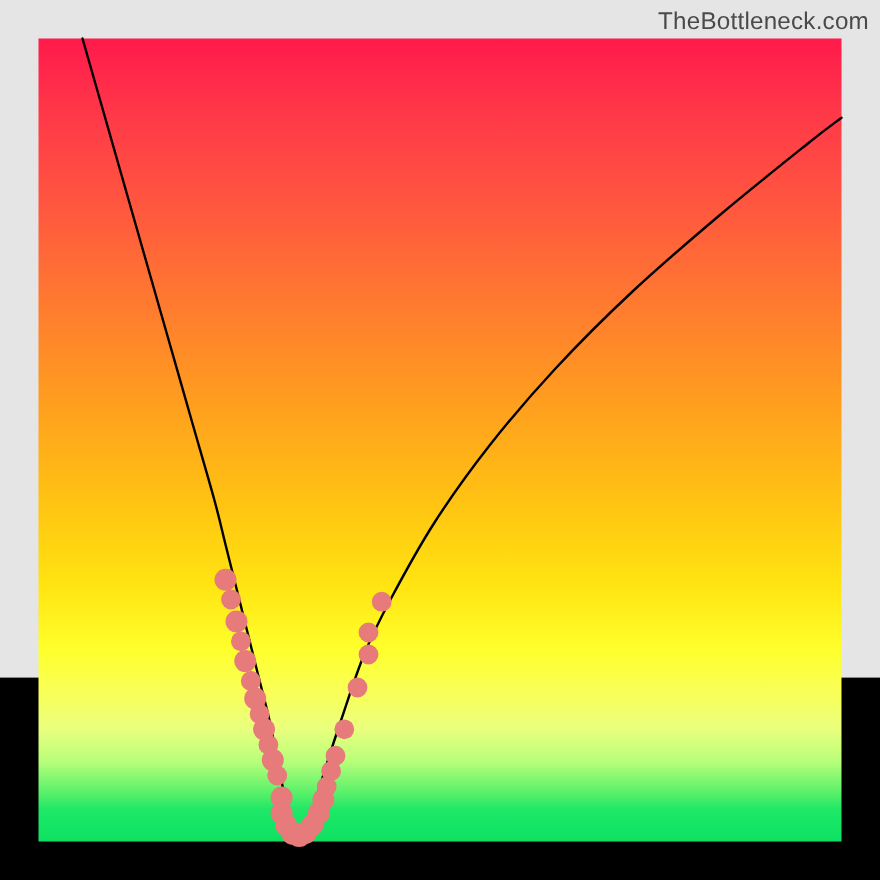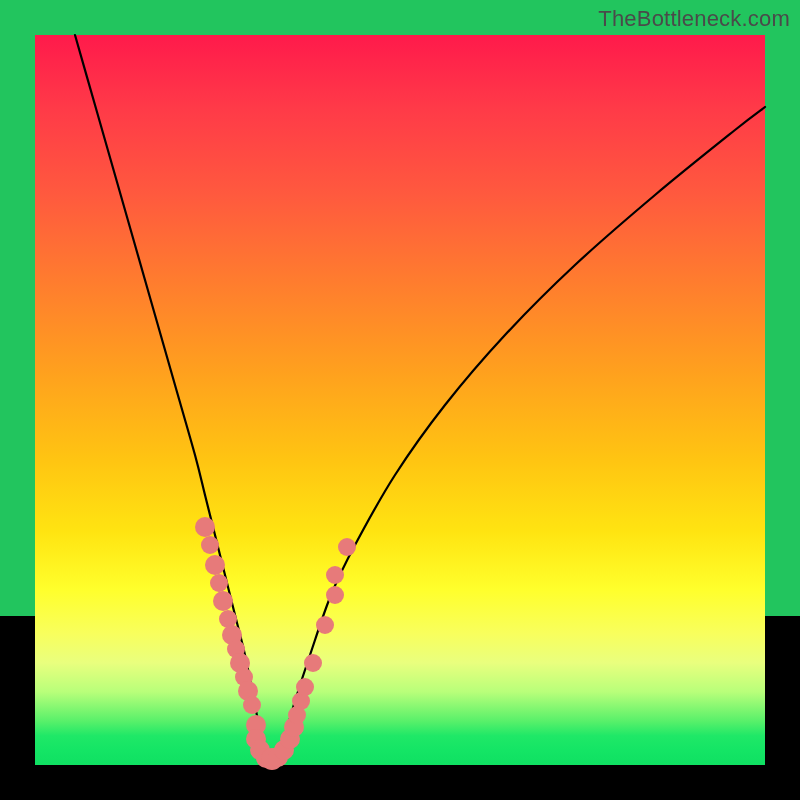--- a/index.html
+++ b/index.html
@@ -8,21 +8,21 @@
     width: 800px;
     height: 800px;
     overflow: hidden;
     background: #000;
     font-family: Arial, Helvetica, sans-serif;
   }
   .frame {
     position: relative;
     width: 800px;
     height: 616px;
-    background: #22c55e;
+    background: #e5e5e5;
   }
   .plot-area {
     position: absolute;
     left: 35px;
     top: 35px;
     width: 730px;
     height: 730px;
     
     background: linear-gradient(
       to bottom,

